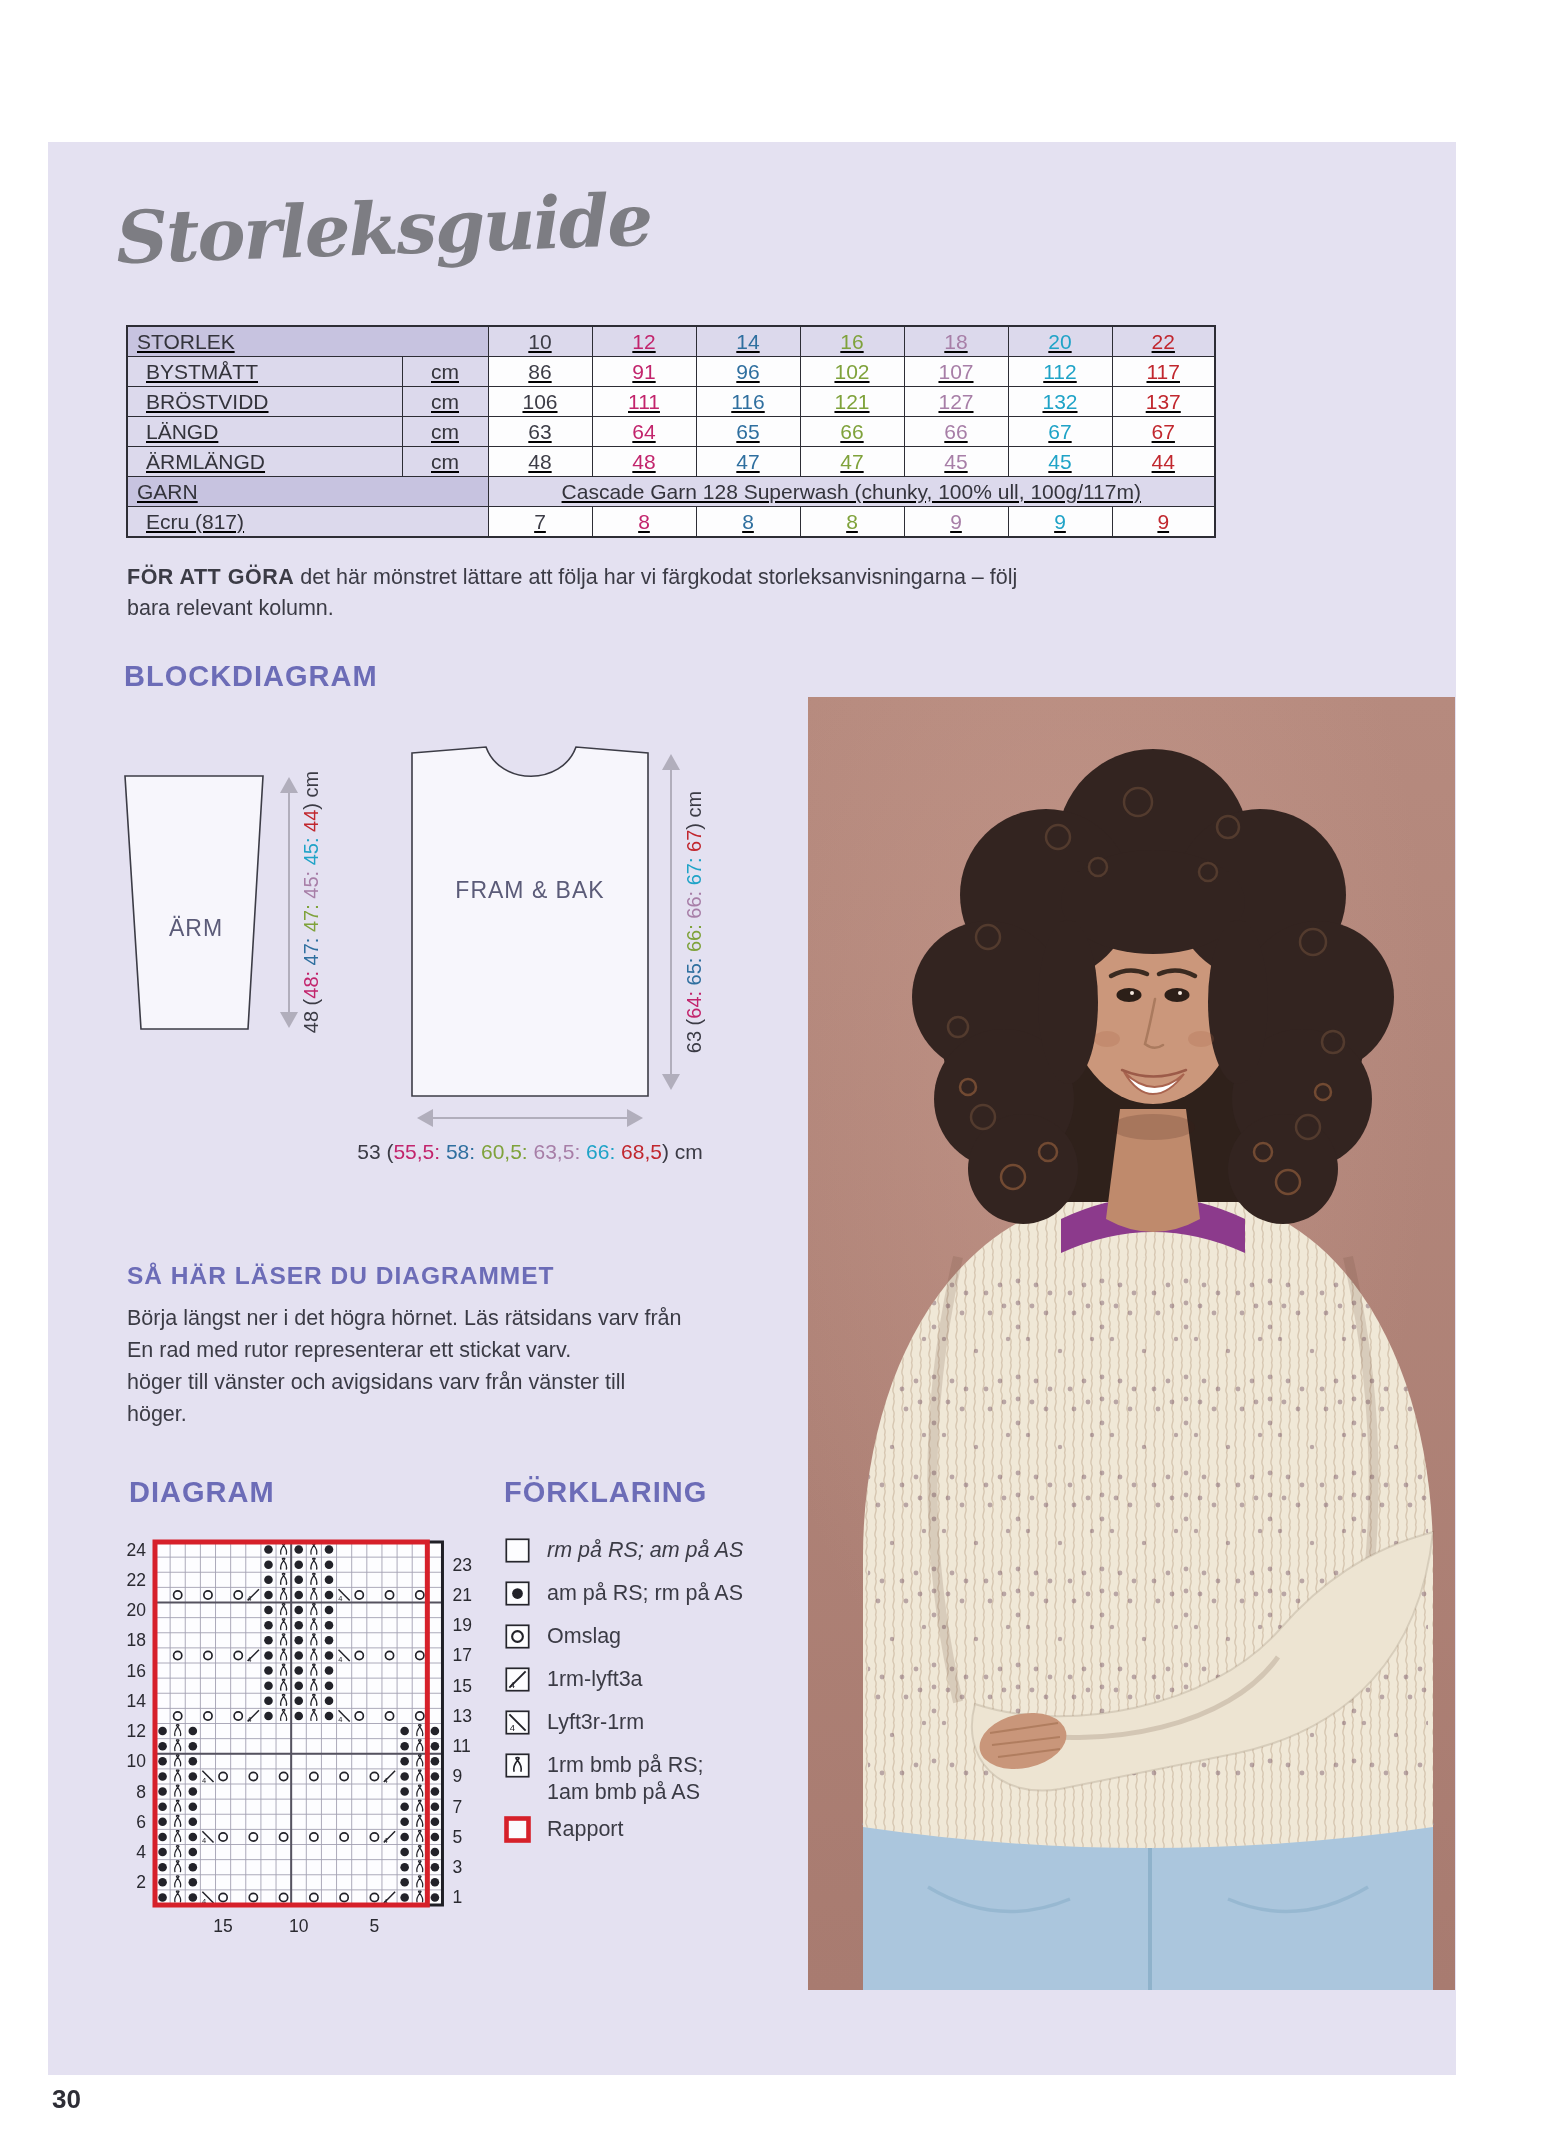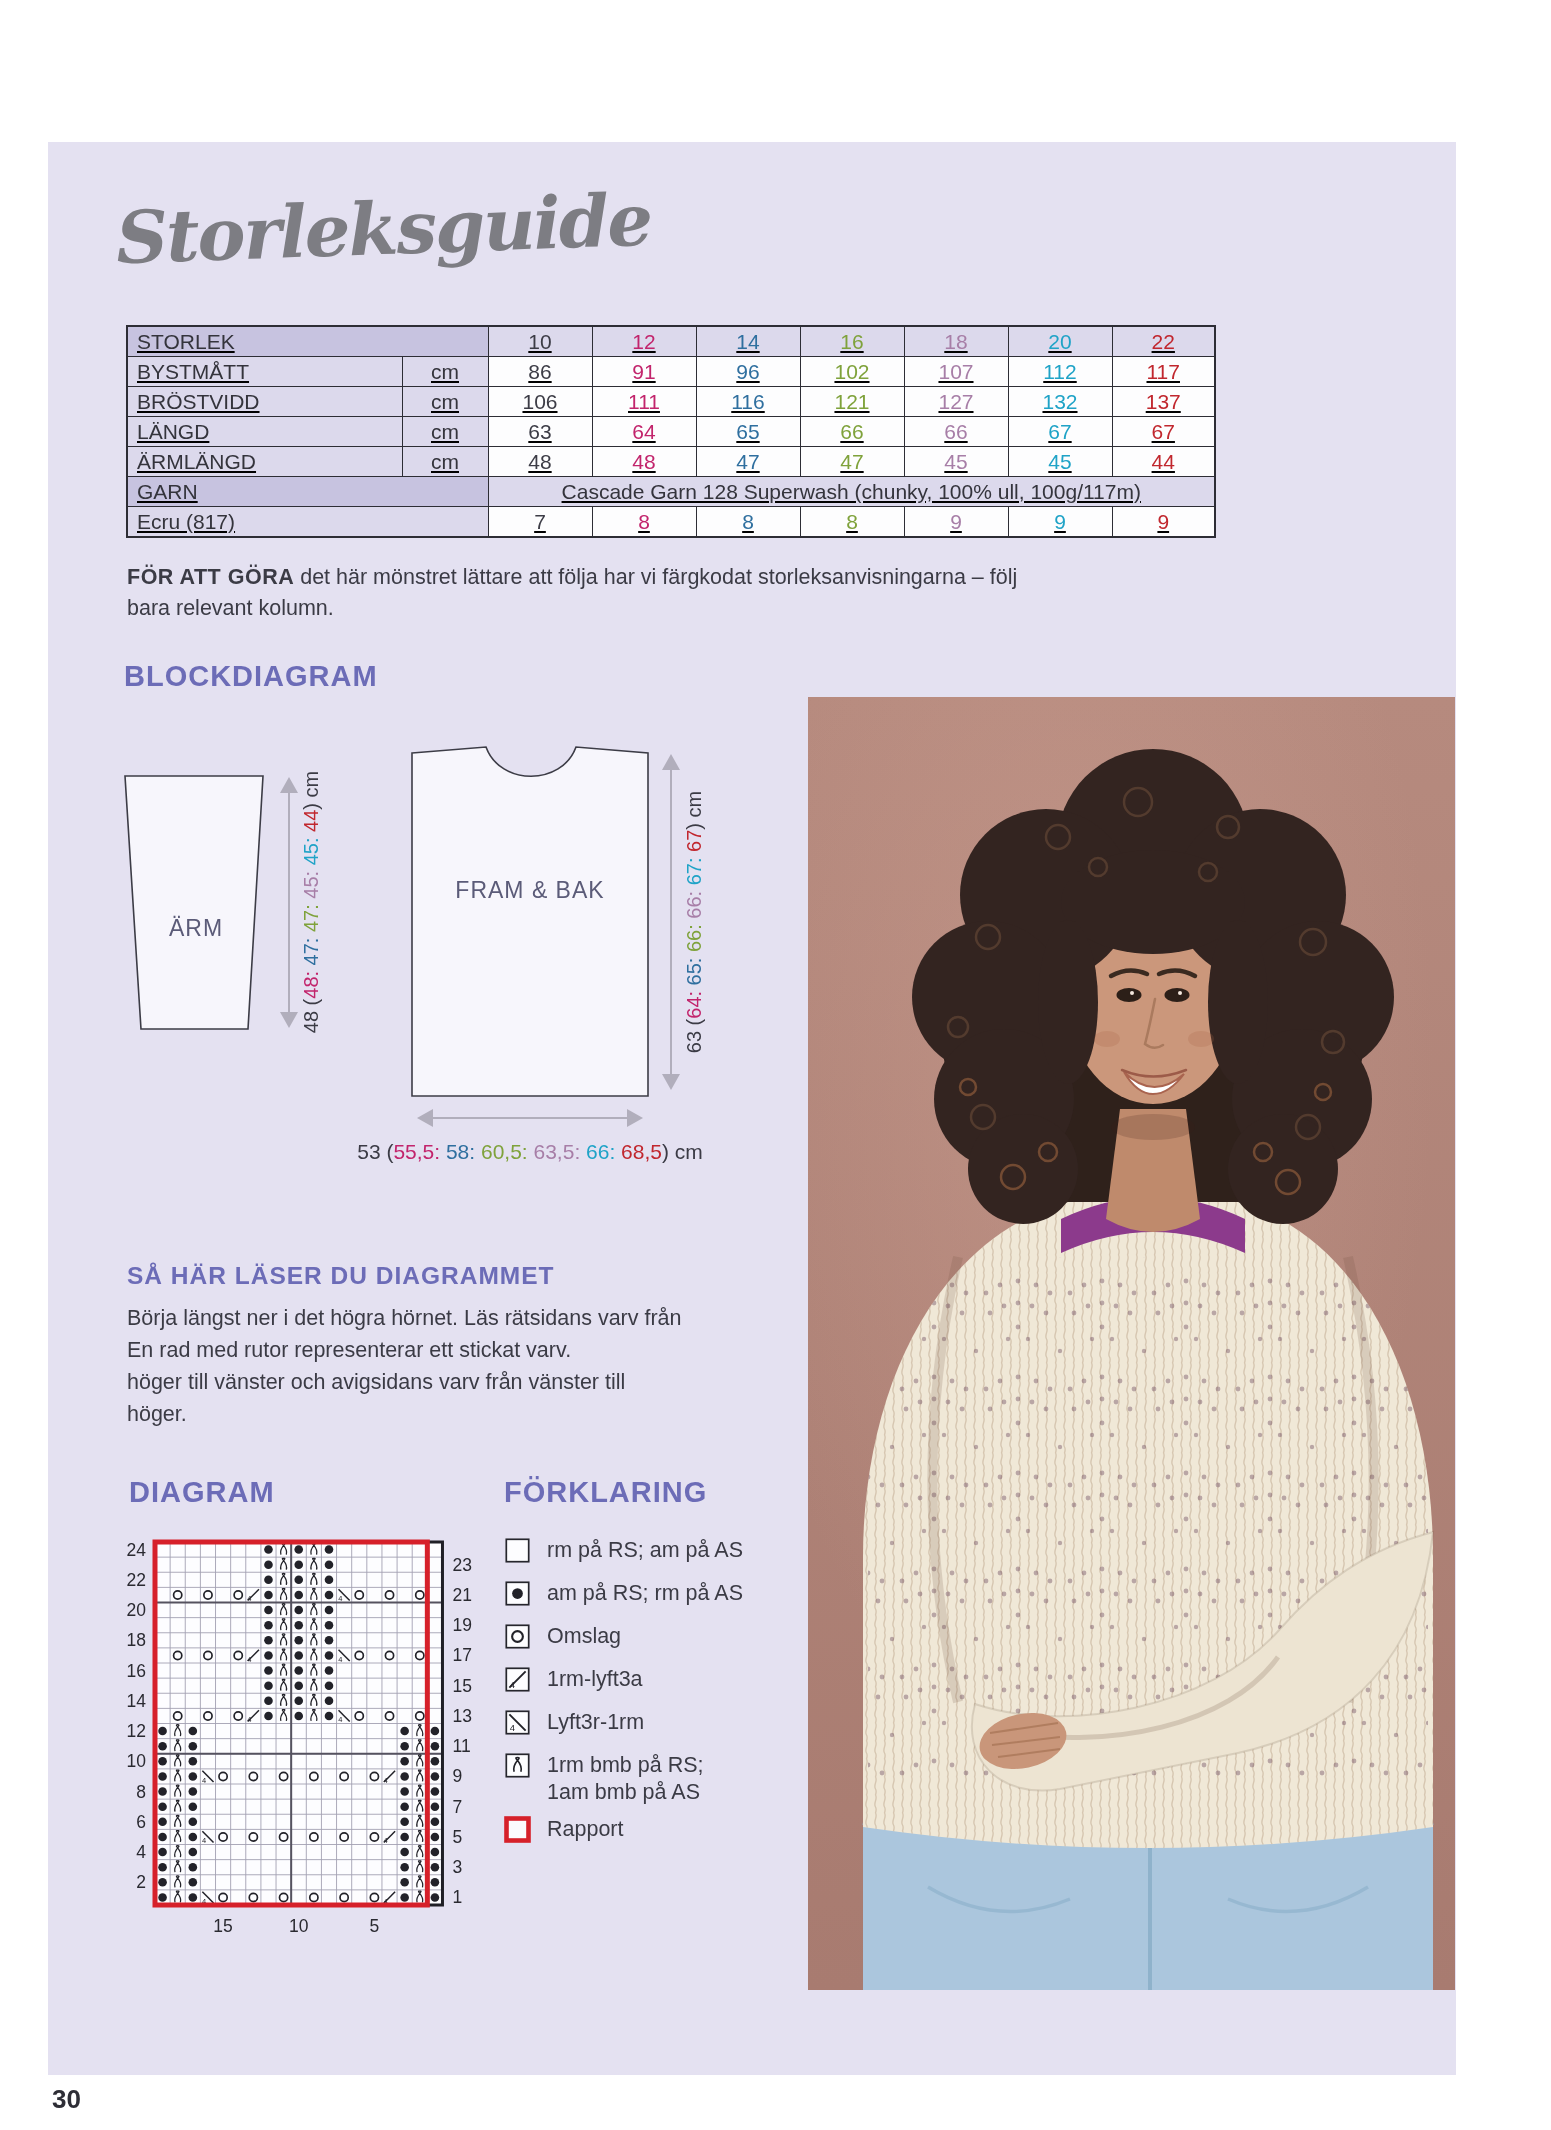--- a/index.html
+++ b/index.html
@@ -5,21 +5,21 @@
   html,body{margin:0;padding:0;background:#ffffff;font-family:"Liberation Sans",sans-serif;}
   .page{position:relative;width:1551px;height:2130px;background:#ffffff;overflow:hidden;}
   .card{position:absolute;left:48px;top:142px;width:1408px;height:1933px;background:#e4e1f1;}
   .script-title{position:absolute;left:116px;top:186px;font-family:"DejaVu Serif",serif;
     font-style:italic;font-weight:700;font-size:72px;color:#7d7d83;letter-spacing:-2px;transform:rotate(-2deg);}
   .size-table{position:absolute;left:126px;top:325px;border-collapse:collapse;table-layout:fixed;}
   .size-table td{border:1.7px solid #2d2d35;height:29px;font-size:21px;color:#34343c;
     text-align:center;vertical-align:middle;padding:0;white-space:nowrap;overflow:hidden;}
   .size-table{border:2.5px solid #2d2d35;text-decoration:underline;}
   td.ct-hdr{background:#c7c3e0;text-align:left;padding-left:9px;}
-  td.ct-lbl{background:#dcd9ec;text-align:left;padding-left:9px;}
+  td.ct-lbl{background:#dcd9ec;text-align:left;padding-left:18px;}
   td.ct-cm{background:#dcd9ec;}
   td.ct-val{background:#fdfdfe;}
   td.ct-szhdr{background:#dcd9ec;}
   td.ct-garn{background:#dcd9ec;}
   .note{position:absolute;left:127px;top:540px;width:960px;font-size:21.5px;line-height:31px;color:#3b3b45;}
   .note b{letter-spacing:.5px;}
   .h-purple{position:absolute;font-weight:bold;color:#6c6cb7;letter-spacing:1px;margin:0;}
   #h-block{left:124px;top:660px;font-size:29px;}
   #h-howto{left:127px;top:1262px;font-size:24.5px;}
   #h-diagram{left:129px;top:1476px;font-size:29px;}
@@ -618,21 +618,21 @@
         <text x="452.47" y="1842.9375" text-anchor="start">5</text>
         <text x="452.47" y="1873.1875" text-anchor="start">3</text>
         <text x="452.47" y="1903.4375" text-anchor="start">1</text>
         <text x="223.085" y="1932" text-anchor="middle">15</text>
         <text x="298.735" y="1932" text-anchor="middle">10</text>
         <text x="374.385" y="1932" text-anchor="middle">5</text>
       </g>
     </svg>
 
   <div class="legend-wrap" id="legend">
-      <div class="lg-item" style="top: 1537px; left: 0px;">
+      <div class="lg-item" style="top: 1537px; left: 0px; font-style: italic;">
         <svg width="27" height="27" viewBox="-13.5 -13.5 27 27">
           <rect x="-11.2" y="-11.2" width="22.4" height="22.4" fill="#fdfdff" stroke="#26262d" stroke-width="1.7"></rect>
           <g transform="scale(1.25)"></g>
         </svg>
         <span>
           <span>rm på RS; am på AS</span>
         </span>
       </div>
       <div class="lg-item" style="top: 1580px; left: 0px;">
         <svg width="27" height="27" viewBox="-13.5 -13.5 27 27">

